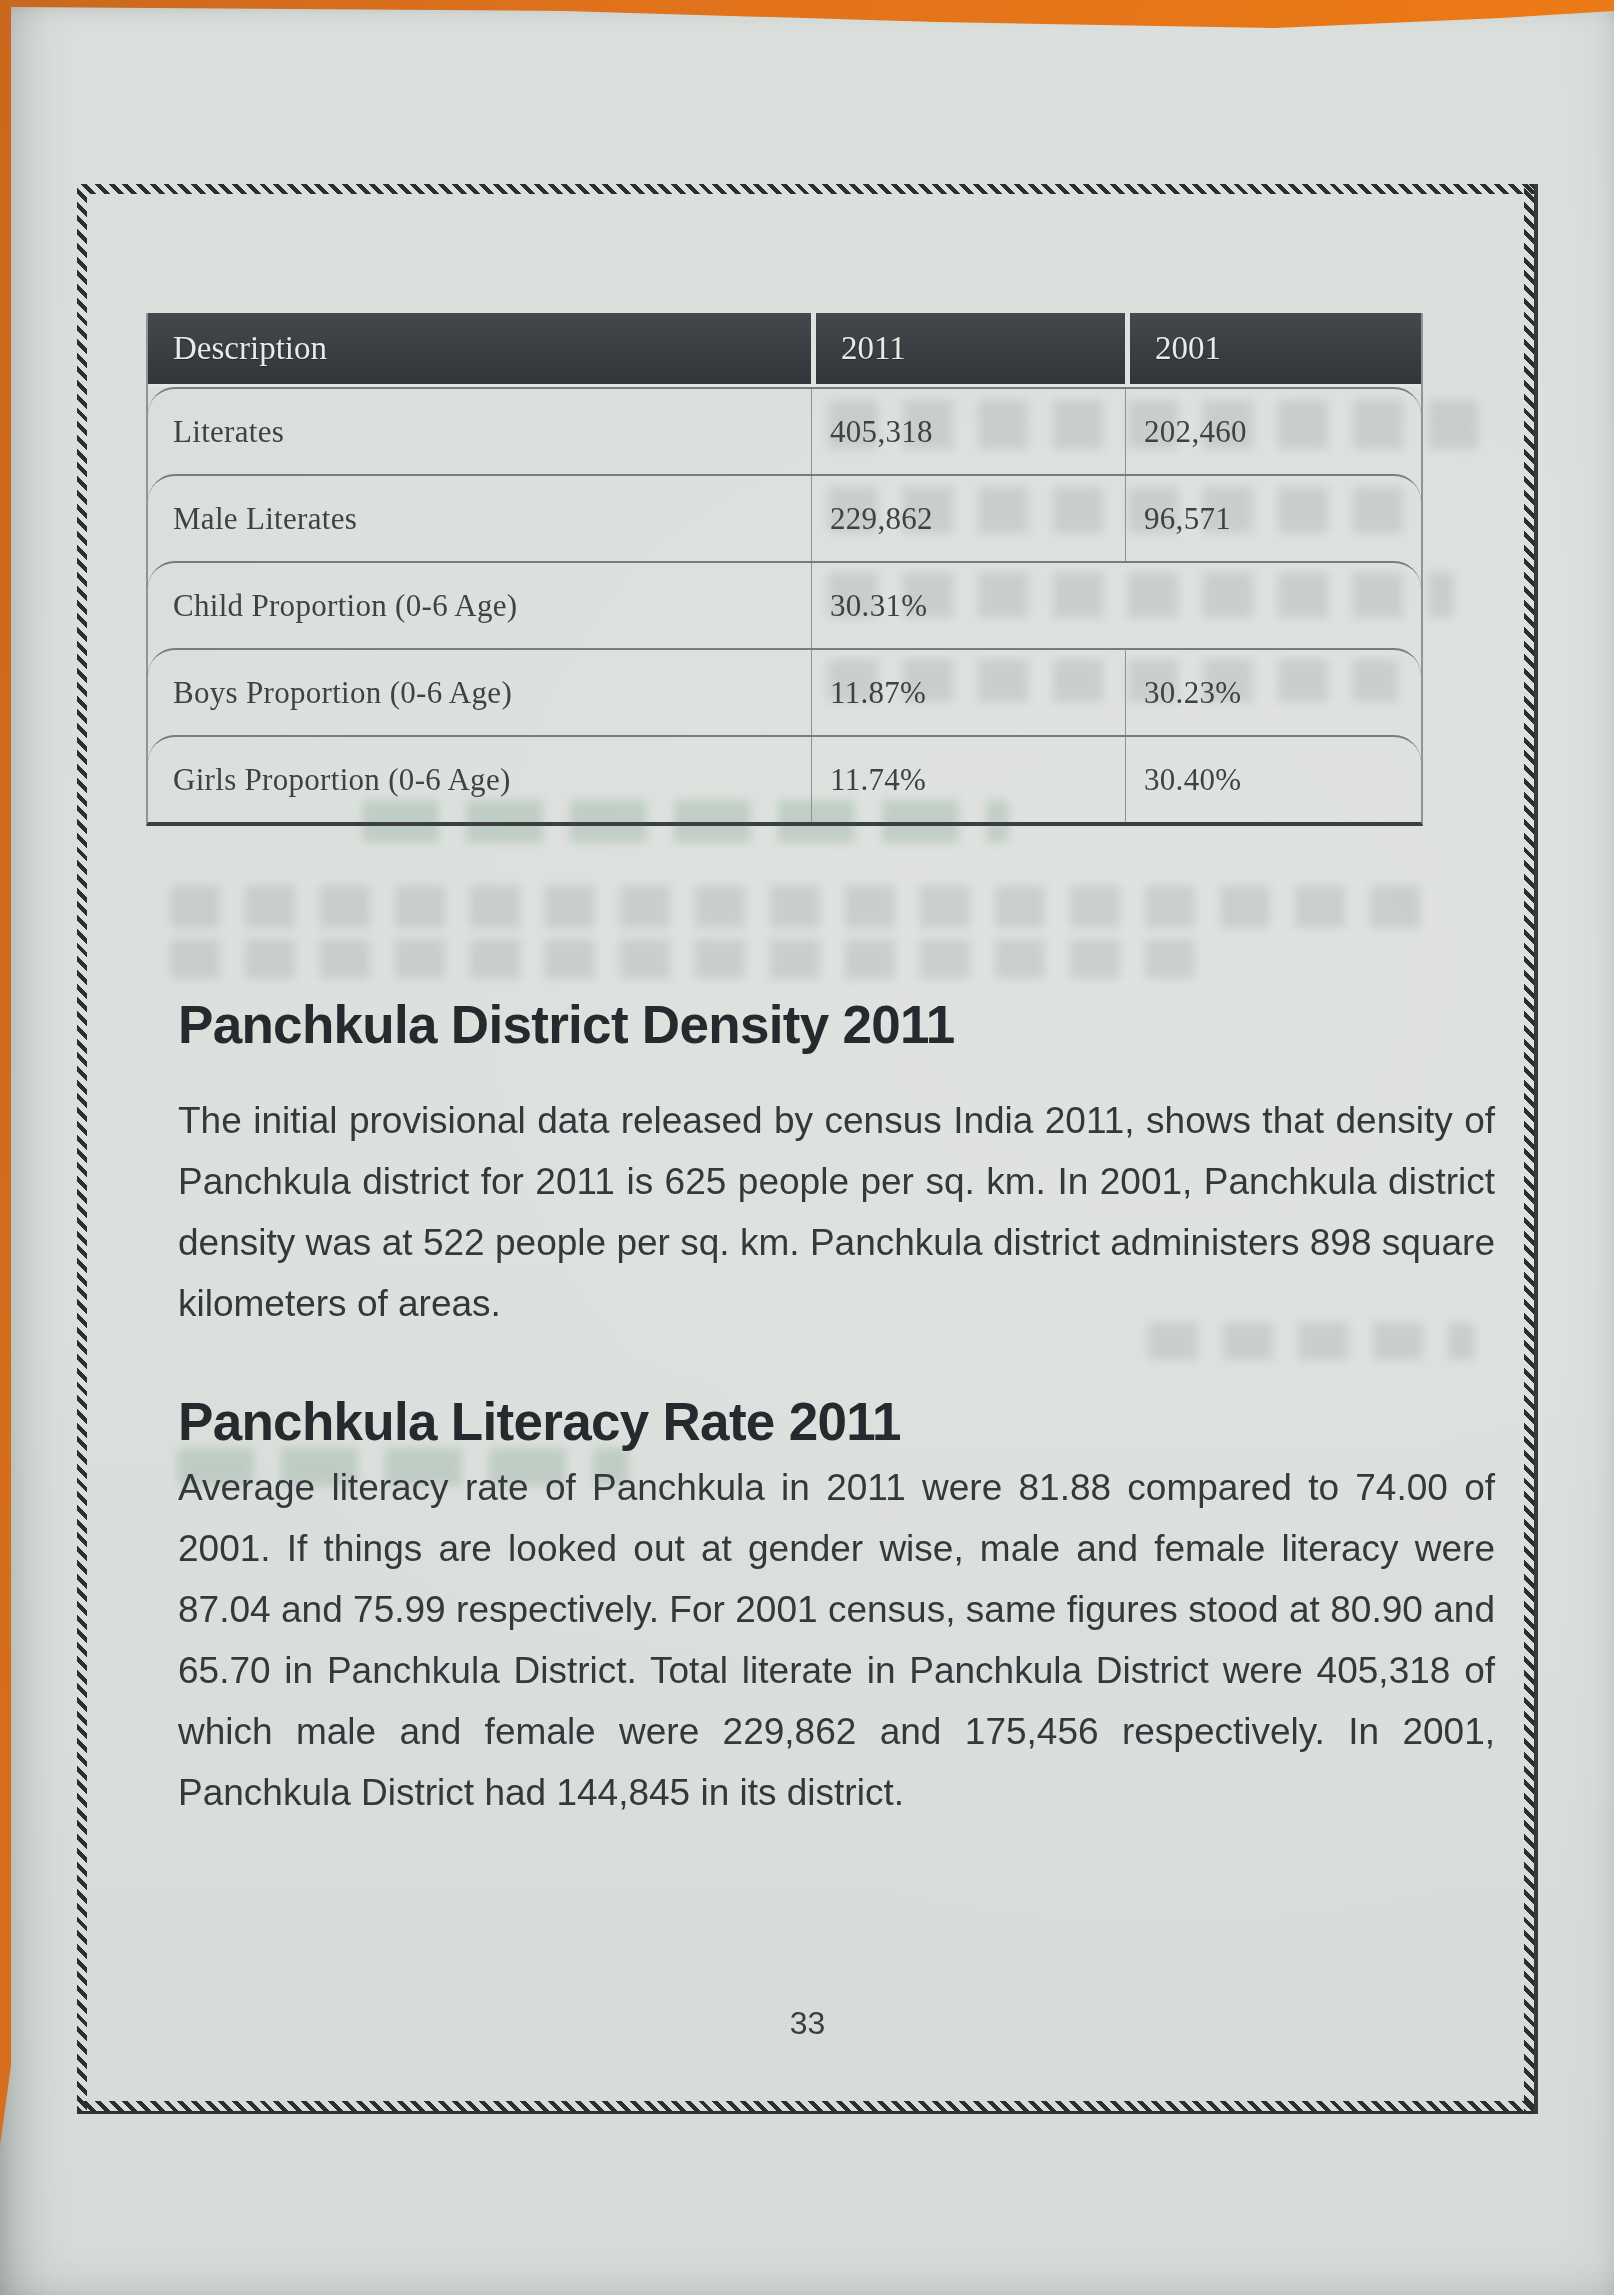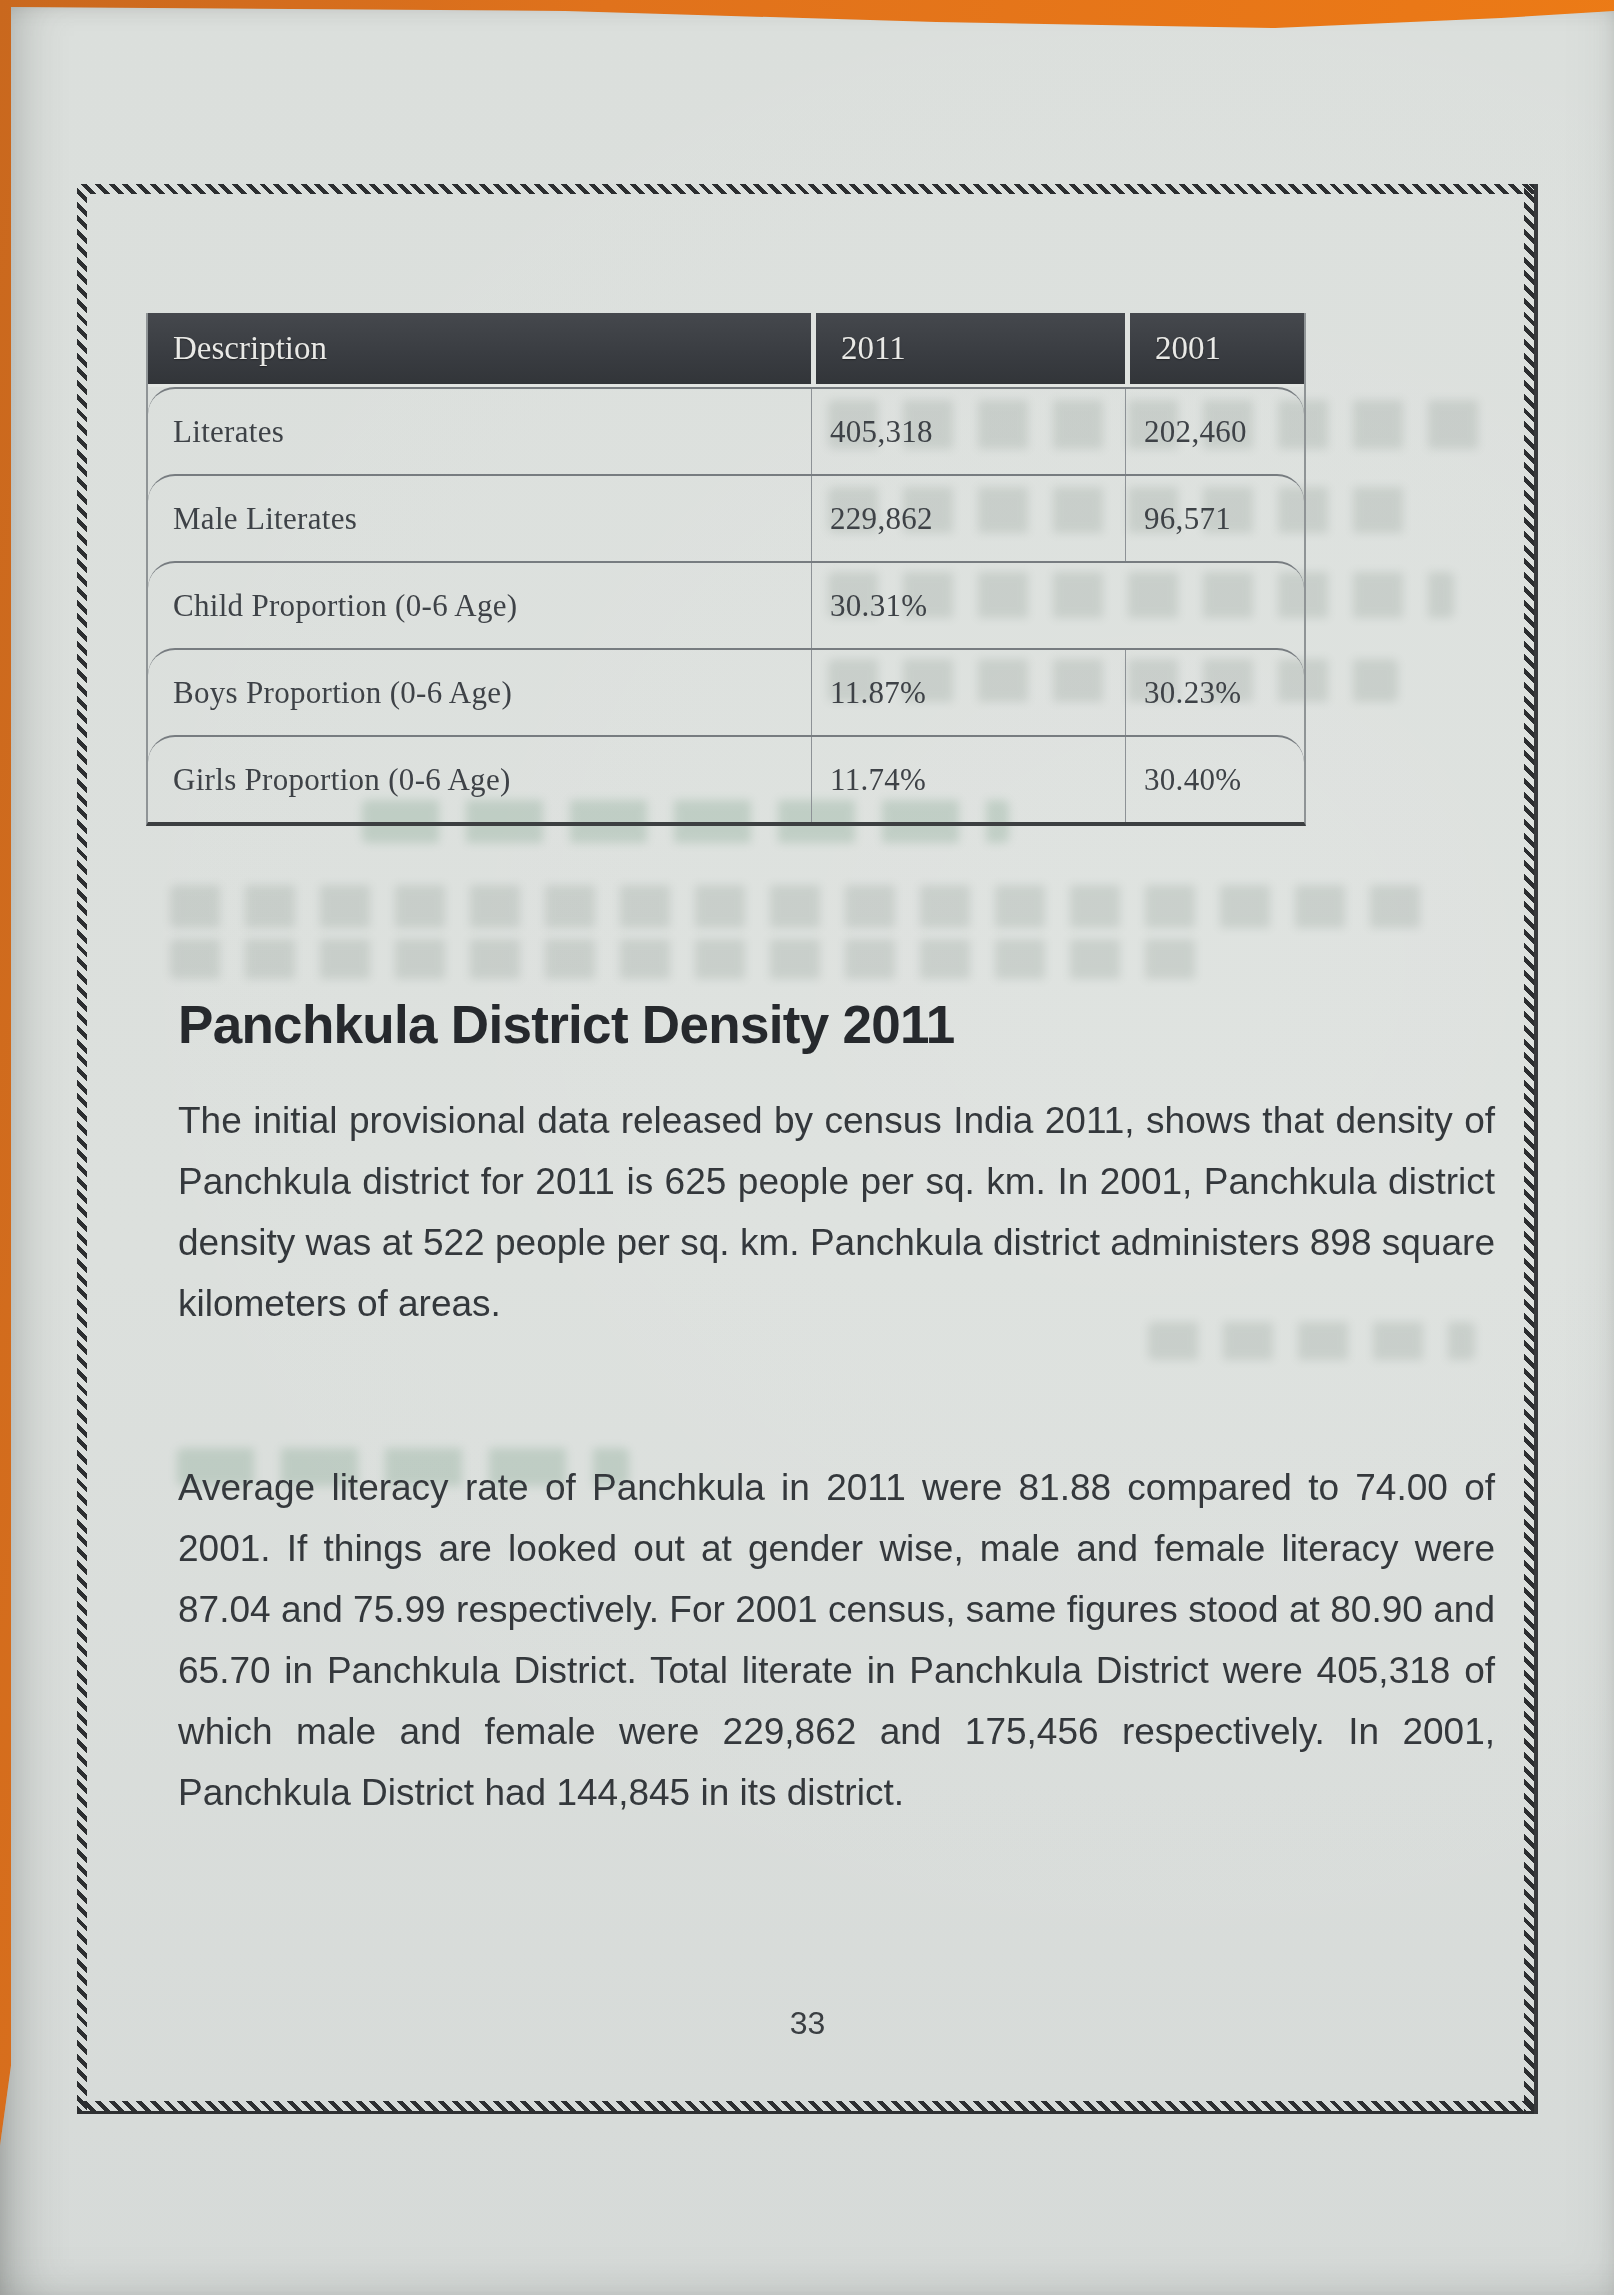--- a/index.html
+++ b/index.html
@@ -65,21 +65,21 @@
     filter: blur(4.9px);
     opacity: 0.13;
     border-radius: 5.6px;
     background: repeating-linear-gradient(90deg, #41584a 0 50px, rgba(0,0,0,0) 50px 75px);
   }
   .ghost.green { background: repeating-linear-gradient(90deg, #3f7a55 0 77px, rgba(0,0,0,0) 77px 104px); opacity: 0.18; }
 
   
   .census-table {
     position: absolute;
-    left: 146px; top: 313px; width: 1160px;
+    left: 146px; top: 313px; width: 1277px;
     font-family: "Liberation Serif", serif;
     border-left: 2.1px solid #8f9496;
     border-right: 2.1px solid #8f9496;
     border-bottom: 4.9px solid #3c3f41;
     box-sizing: border-box;
   }
   .t-head {
     display: grid;
     grid-template-columns: 663px 314px 296px;
     height: 71px;
@@ -201,19 +201,20 @@
       <div class="t-row">
         <div class="td">Girls Proportion (0-6 Age)</div>
         <div class="td">11.74%</div>
         <div class="td">30.40%</div>
       </div>
     </div>
 
     <h1 class="h-section" id="heading-density">Panchkula District Density 2011</h1>
     <p class="p-section" id="para-density">The initial provisional data released by census India 2011, shows that density of Panchkula district for 2011 is 625 people per sq. km. In 2001, Panchkula district density was at 522 people per sq. km. Panchkula district administers 898 square kilometers of areas.</p>
 
+    <h1 class="h-section" id="heading-literacy">Panchkula Literacy Rate 2011</h1>
     <p class="p-section" id="para-literacy">Average literacy rate of Panchkula in 2011 were 81.88 compared to 74.00 of 2001. If things are looked out at gender wise, male and female literacy were 87.04 and 75.99 respectively. For 2001 census, same figures stood at 80.90 and 65.70 in Panchkula District. Total literate in Panchkula District were 405,318 of which male and female were 229,862 and 175,456 respectively. In 2001, Panchkula District had 144,845 in its district.</p>
 
     <div class="pageno">33</div>
 
   </div>
 </div>
 
 
 </body></html>

